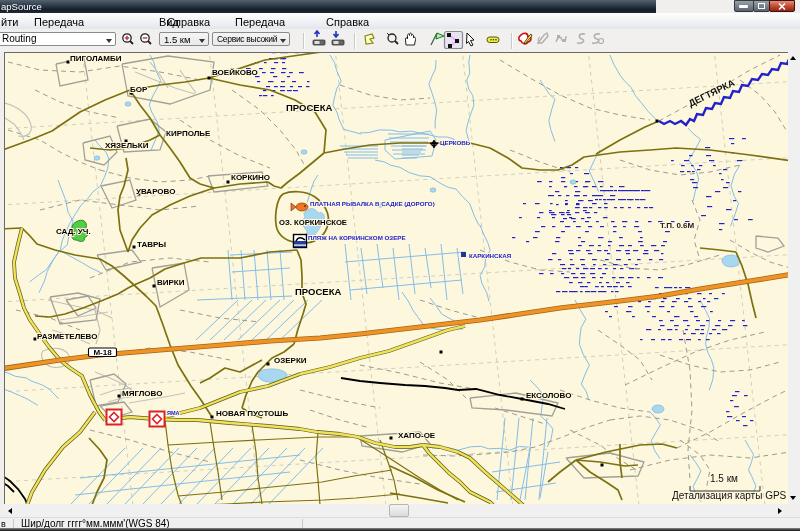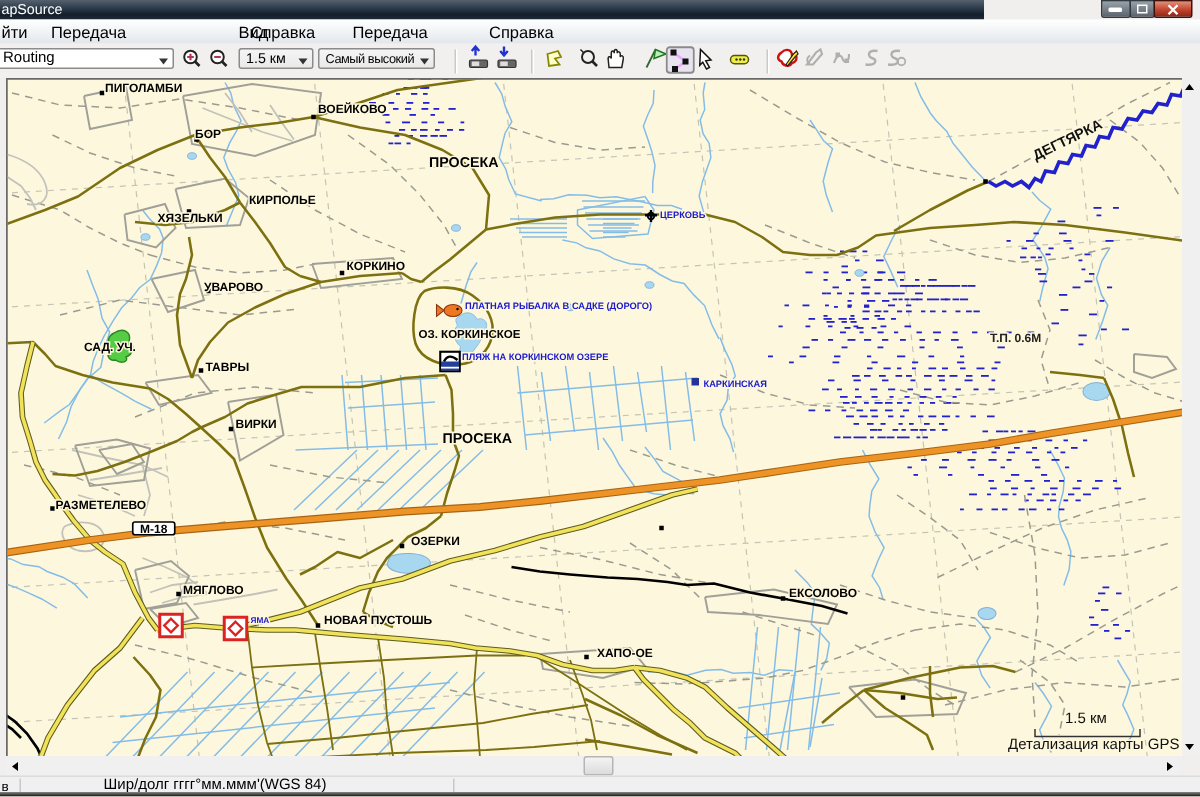--- a/index.html
+++ b/index.html
@@ -43,21 +43,21 @@
         <path d="M107,6 L113,6 L110,10 Z" fill="#333"></path>
       </svg>
   </div>
   <div class="combo" style="left:159px;top:3px;width:50px;height:14px;">
     <span style="position:absolute;left:4px;top:1px;font-size:9.5px;">1.5 км</span>
     <svg width="50" height="14" style="position:absolute;left:0;top:0;">
         <path d="M39,6 L45,6 L42,10 Z" fill="#333"></path>
       </svg>
   </div>
   <div class="combo" style="left:212px;top:3px;width:78px;height:14px;">
-    <span style="position:absolute;left:4px;top:1px;font-size:8.5px;letter-spacing:-0.3px;">Самый высокий</span>
+    <span style="position:absolute;left:4px;top:1px;font-size:8.5px;letter-spacing:-0.3px;">Сервис высокий</span>
     <svg width="78" height="14" style="position:absolute;left:0;top:0;">
         <path d="M67,6 L73,6 L70,10 Z" fill="#333"></path>
       </svg>
   </div>
   <div class="sep" style="left:303px;"></div>
   <div class="sep" style="left:354px;"></div>
   <div class="sep" style="left:511px;"></div>
   <svg width="800" height="23" style="position:absolute;left:0;top:0;">
       <circle cx="127" cy="9" r="4.2" fill="#fdfdfd" stroke="#222" stroke-width="1.3"></circle>
       <line x1="130" y1="12" x2="133" y2="15" stroke="#222" stroke-width="1.8"></line>
@@ -902,16 +902,16 @@
 <div style="position:absolute;left:0;top:1px;width:11px;height:11px;">
       <div style="position:absolute;left:2px;top:3px;width:0;height:0;border-bottom:4px solid #000;border-left:3.5px solid transparent;border-right:3.5px solid transparent;"></div>
     </div>
 <div style="position:absolute;left:0;bottom:1px;width:11px;height:11px;">
       <div style="position:absolute;left:2px;top:4px;width:0;height:0;border-top:4px solid #000;border-left:3.5px solid transparent;border-right:3.5px solid transparent;"></div>
     </div>
 </div>
 <div style="position:absolute;left:0;top:517px;width:800px;height:11px;background:#f0f0f0;border-top:1px solid #dcdcdc;box-sizing:border-box;font-size:9px;color:#000;">
   <span style="position:absolute;left:1px;top:1px;">в</span>
   <span style="position:absolute;left:13px;top:1px;width:1px;height:9px;background:#c8c8c8;"></span>
-  <span style="position:absolute;left:21px;top:0px;font-size:10px;margin-left:48px;">Шир/долг гггг°мм.ммм'(WGS 84)</span>
+  <span style="position:absolute;left:21px;top:0px;font-size:10px;">Шир/долг гггг°мм.ммм'(WGS 84)</span>
   <span style="position:absolute;left:302px;top:1px;width:1px;height:9px;background:#c8c8c8;"></span>
 </div>
 <div style="position:absolute;left:0;top:528px;width:800px;height:3px;background:linear-gradient(180deg,#888,#111);"></div>
 
 </body></html>

